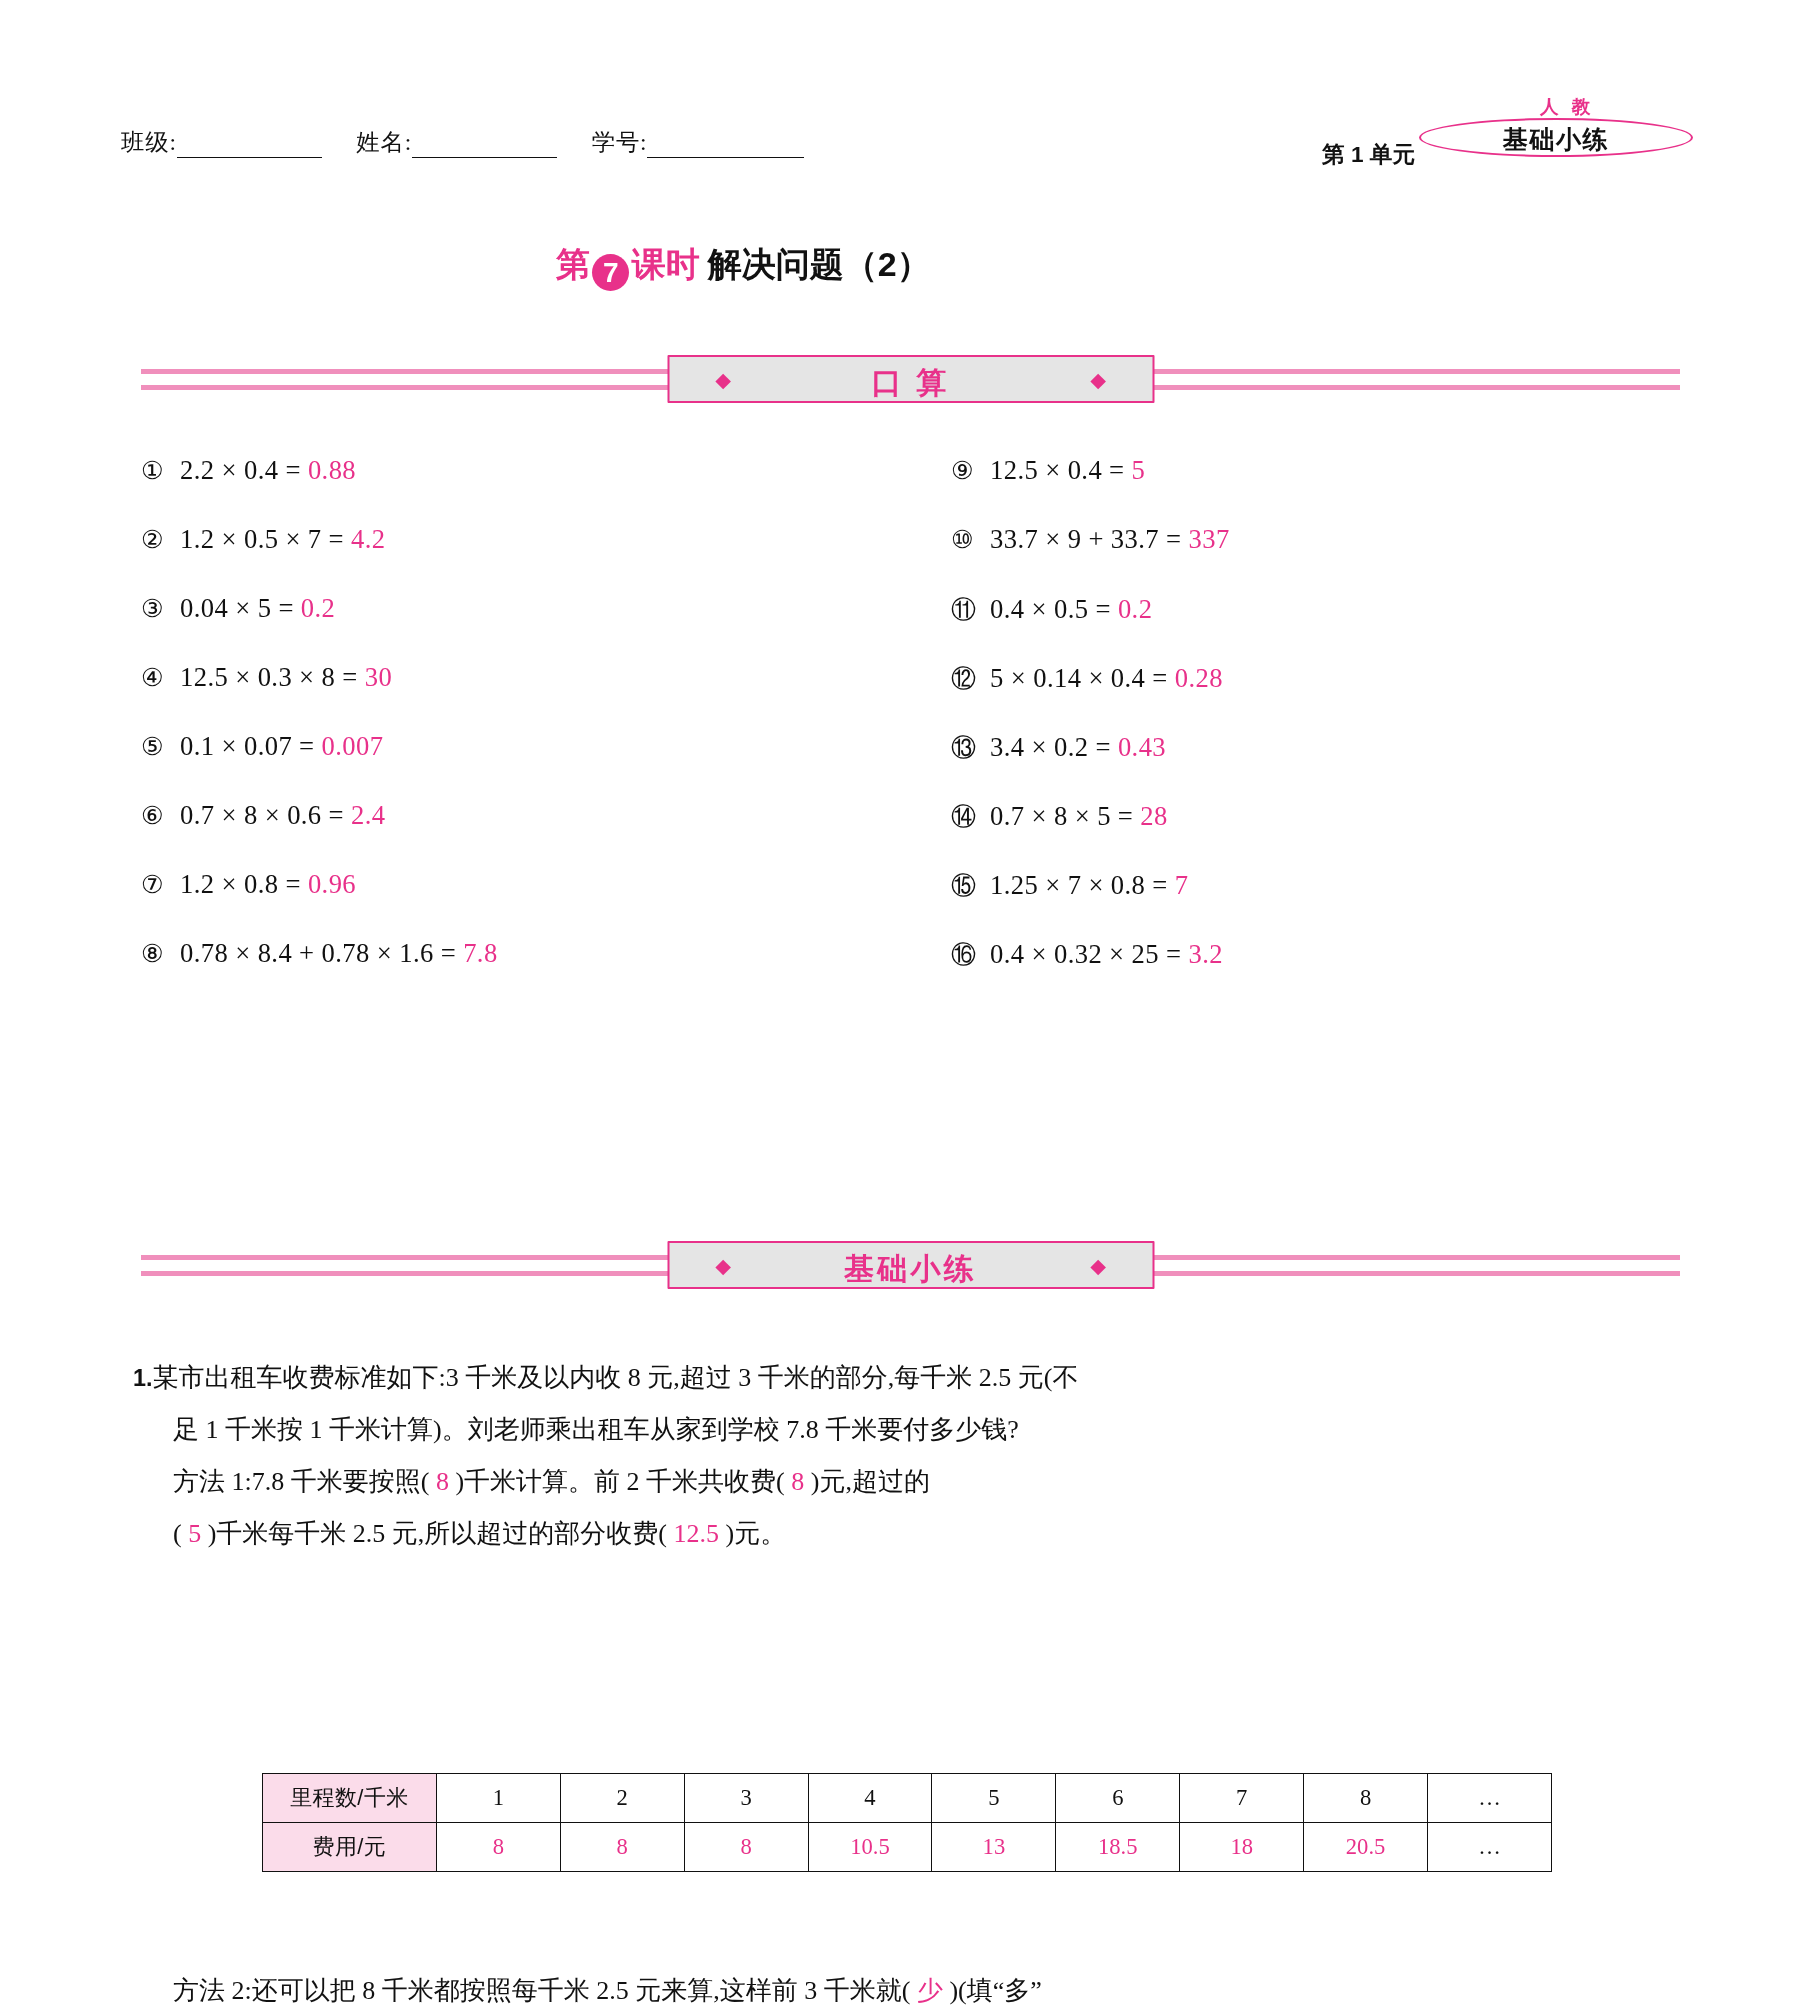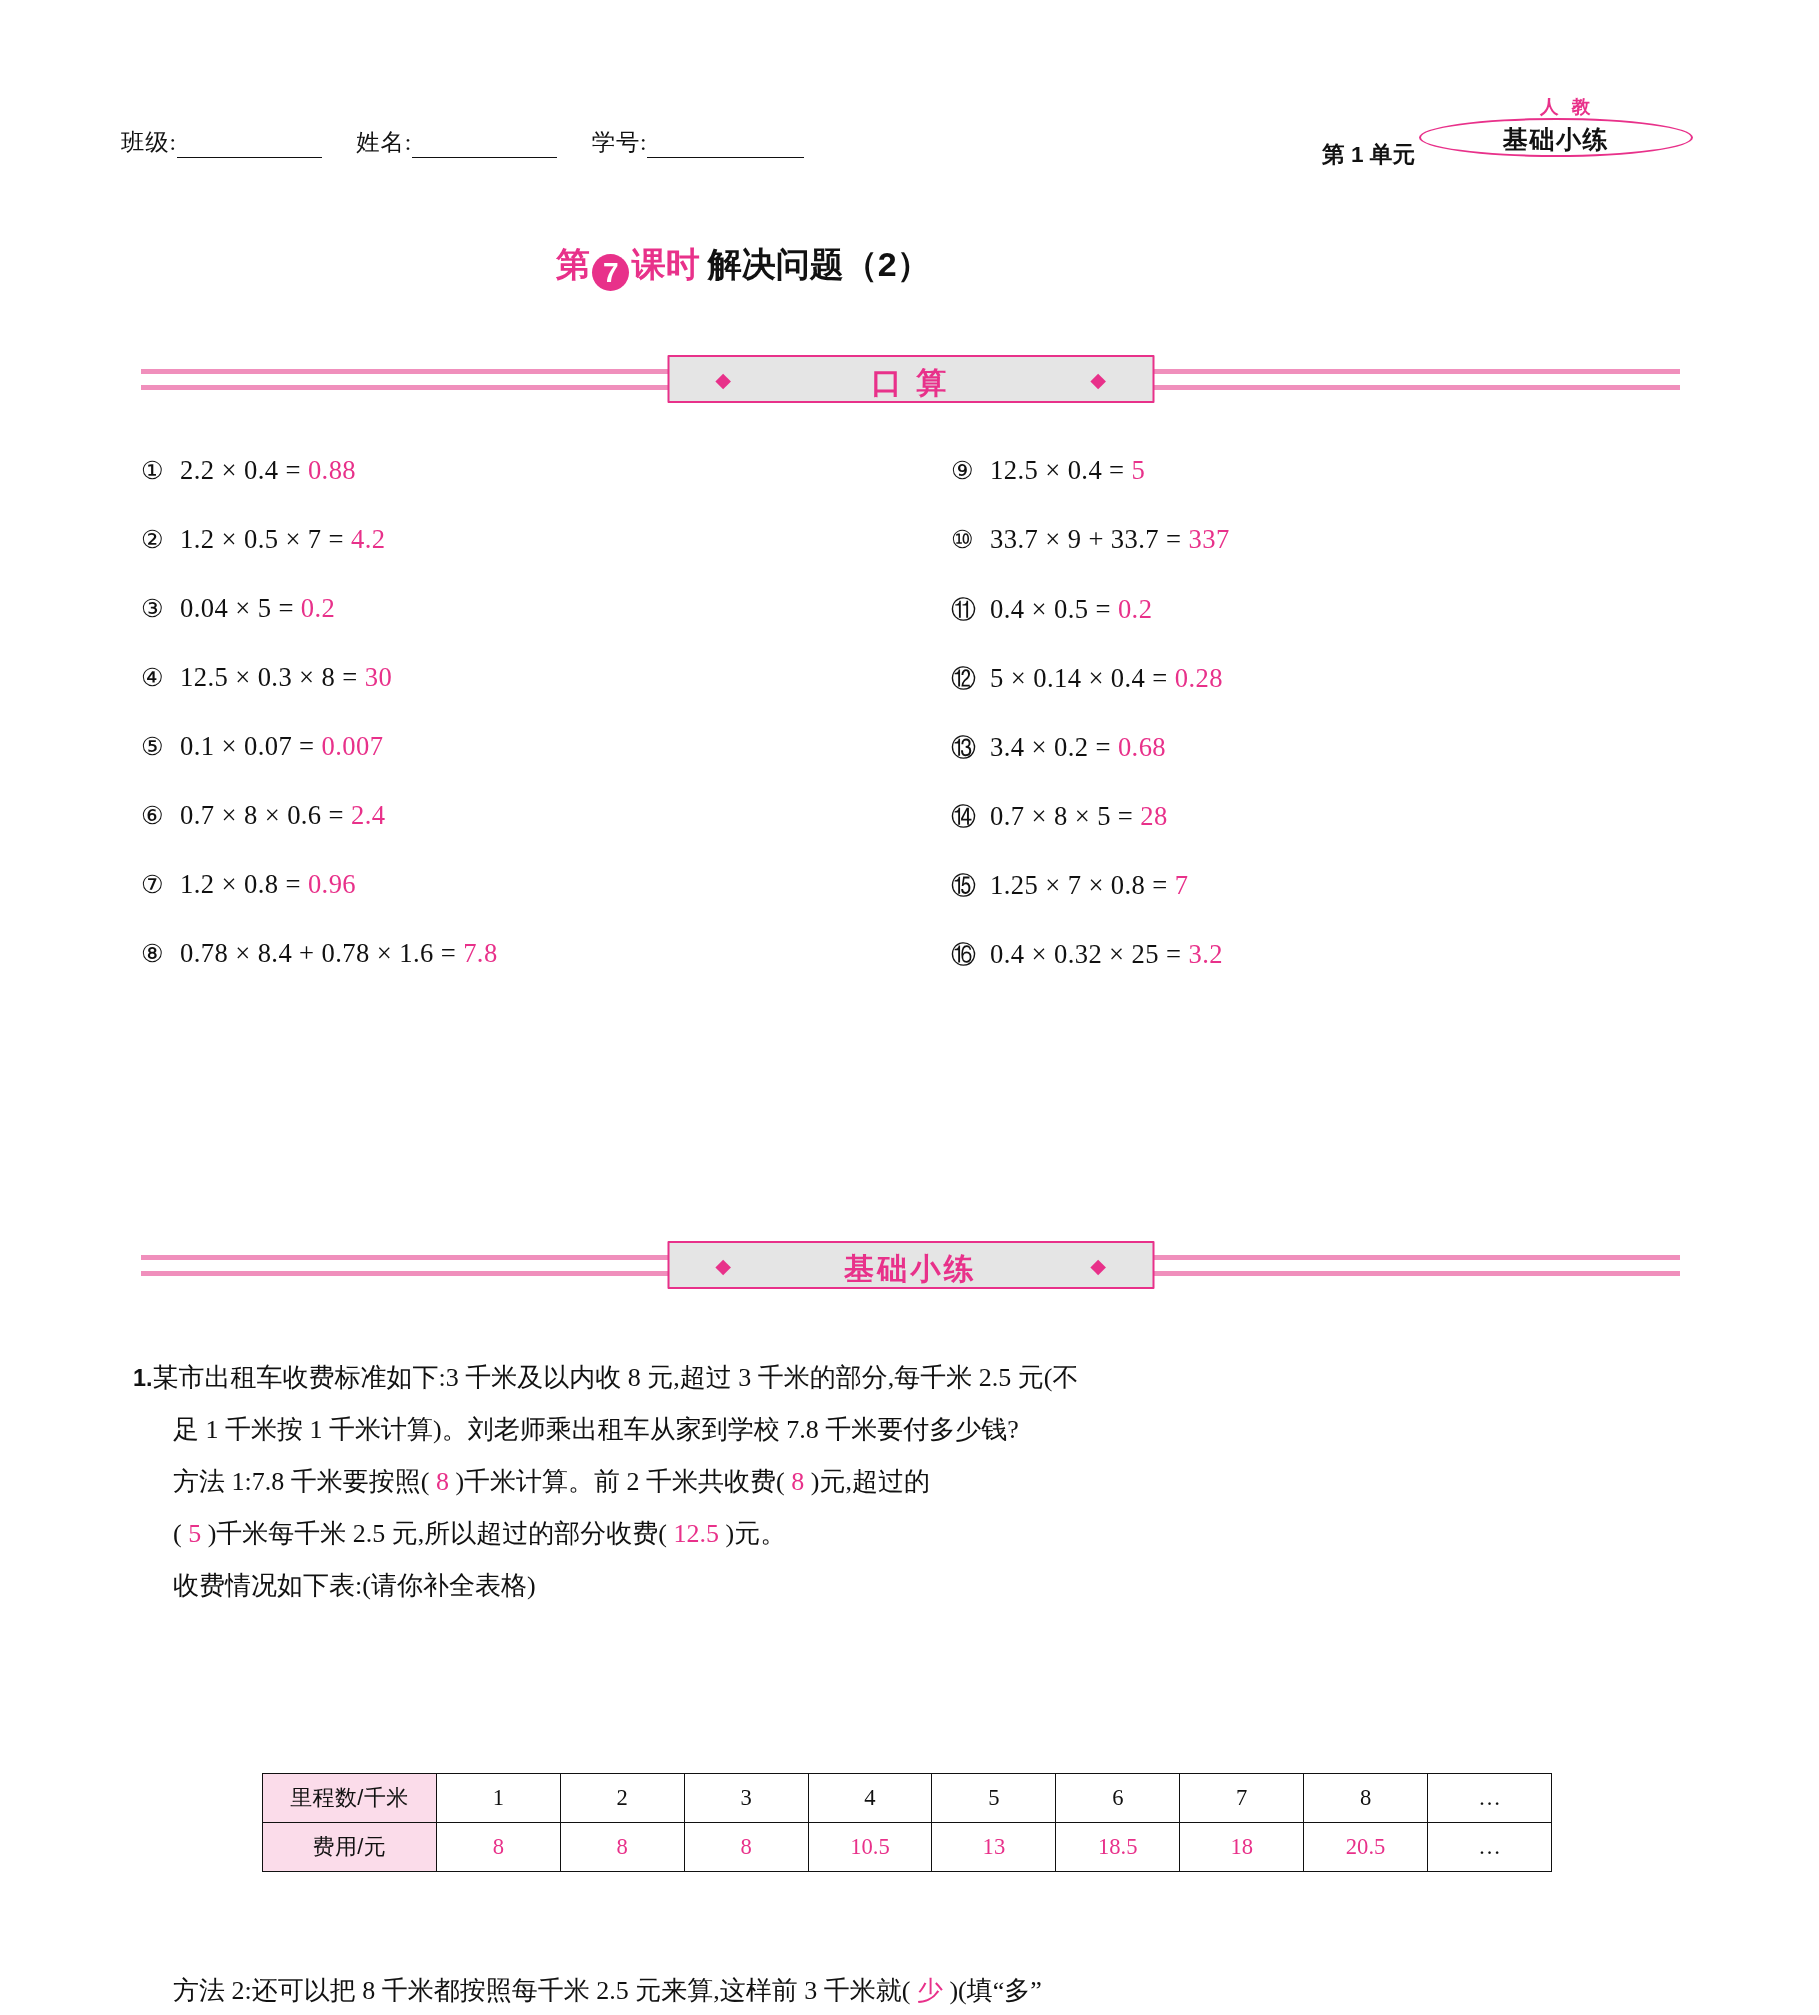--- a/index.html
+++ b/index.html
@@ -314,21 +314,21 @@
       <div class="oral-item"><span class="num">⑤</span><span>0.1 × 0.07 =</span> <span class="ans">0.007</span></div>
       <div class="oral-item"><span class="num">⑥</span><span>0.7 × 8 × 0.6 =</span> <span class="ans">2.4</span></div>
       <div class="oral-item"><span class="num">⑦</span><span>1.2 × 0.8 =</span> <span class="ans">0.96</span></div>
       <div class="oral-item"><span class="num">⑧</span><span>0.78 × 8.4 + 0.78 × 1.6 =</span> <span class="ans">7.8</span></div>
     </div>
     <div class="oral-col right">
       <div class="oral-item"><span class="num">⑨</span><span>12.5 × 0.4 =</span> <span class="ans">5</span></div>
       <div class="oral-item"><span class="num">⑩</span><span>33.7 × 9 + 33.7 =</span> <span class="ans">337</span></div>
       <div class="oral-item"><span class="num">⑪</span><span>0.4 × 0.5 =</span> <span class="ans">0.2</span></div>
       <div class="oral-item"><span class="num">⑫</span><span>5 × 0.14 × 0.4 =</span> <span class="ans">0.28</span></div>
-      <div class="oral-item"><span class="num">⑬</span><span>3.4 × 0.2 =</span> <span class="ans">0.68</span></div>
+      <div class="oral-item"><span class="num">⑬</span><span>3.4 × 0.2 =</span> <span class="ans">0.43</span></div>
       <div class="oral-item"><span class="num">⑭</span><span>0.7 × 8 × 5 =</span> <span class="ans">28</span></div>
       <div class="oral-item"><span class="num">⑮</span><span>1.25 × 7 × 0.8 =</span> <span class="ans">7</span></div>
       <div class="oral-item"><span class="num">⑯</span><span>0.4 × 0.32 × 25 =</span> <span class="ans">3.2</span></div>
     </div>
   </div>
 
   <div class="secbar" style="top: 1241px;">
     <div class="bar"></div>
     <div class="box">
       <div class="dia l"></div>
@@ -347,21 +347,20 @@
       <span class="fill">8</span>
       <span>)元,超过的</span>
     </p>
     <p class="indent">
       <span>(</span>
       <span class="fill">5</span>
       <span>)千米每千米 2.5 元,所以超过的部分收费(</span>
       <span class="fill">12.5</span>
       <span>)元。</span>
     </p>
-    <p class="indent">收费情况如下表:(请你补全表格)</p>
   </div>
 
   <div class="tbl-wrap">
     <table class="fee">
       <tbody>
           <tr>
         <td class="head">里程数/千米</td>
         <td class="cell">1</td>
         <td class="cell">2</td>
         <td class="cell">3</td>

